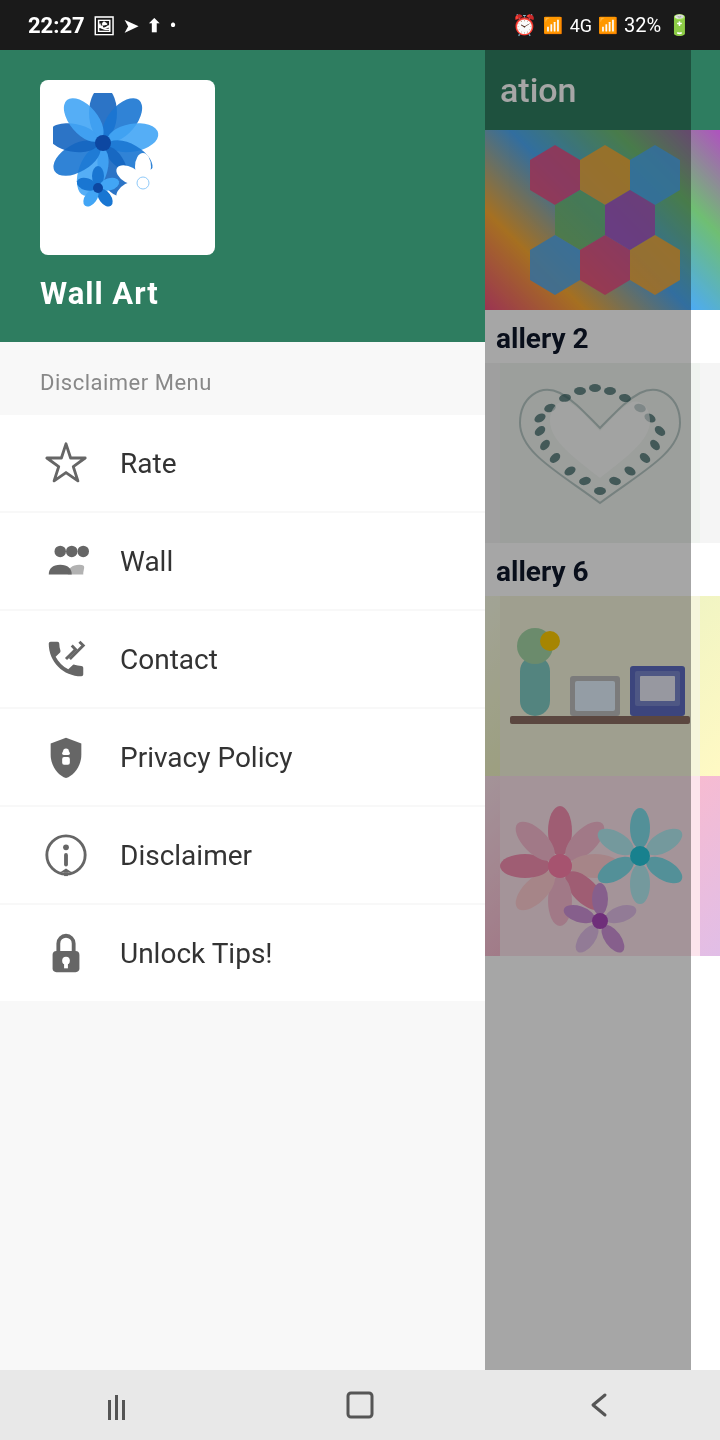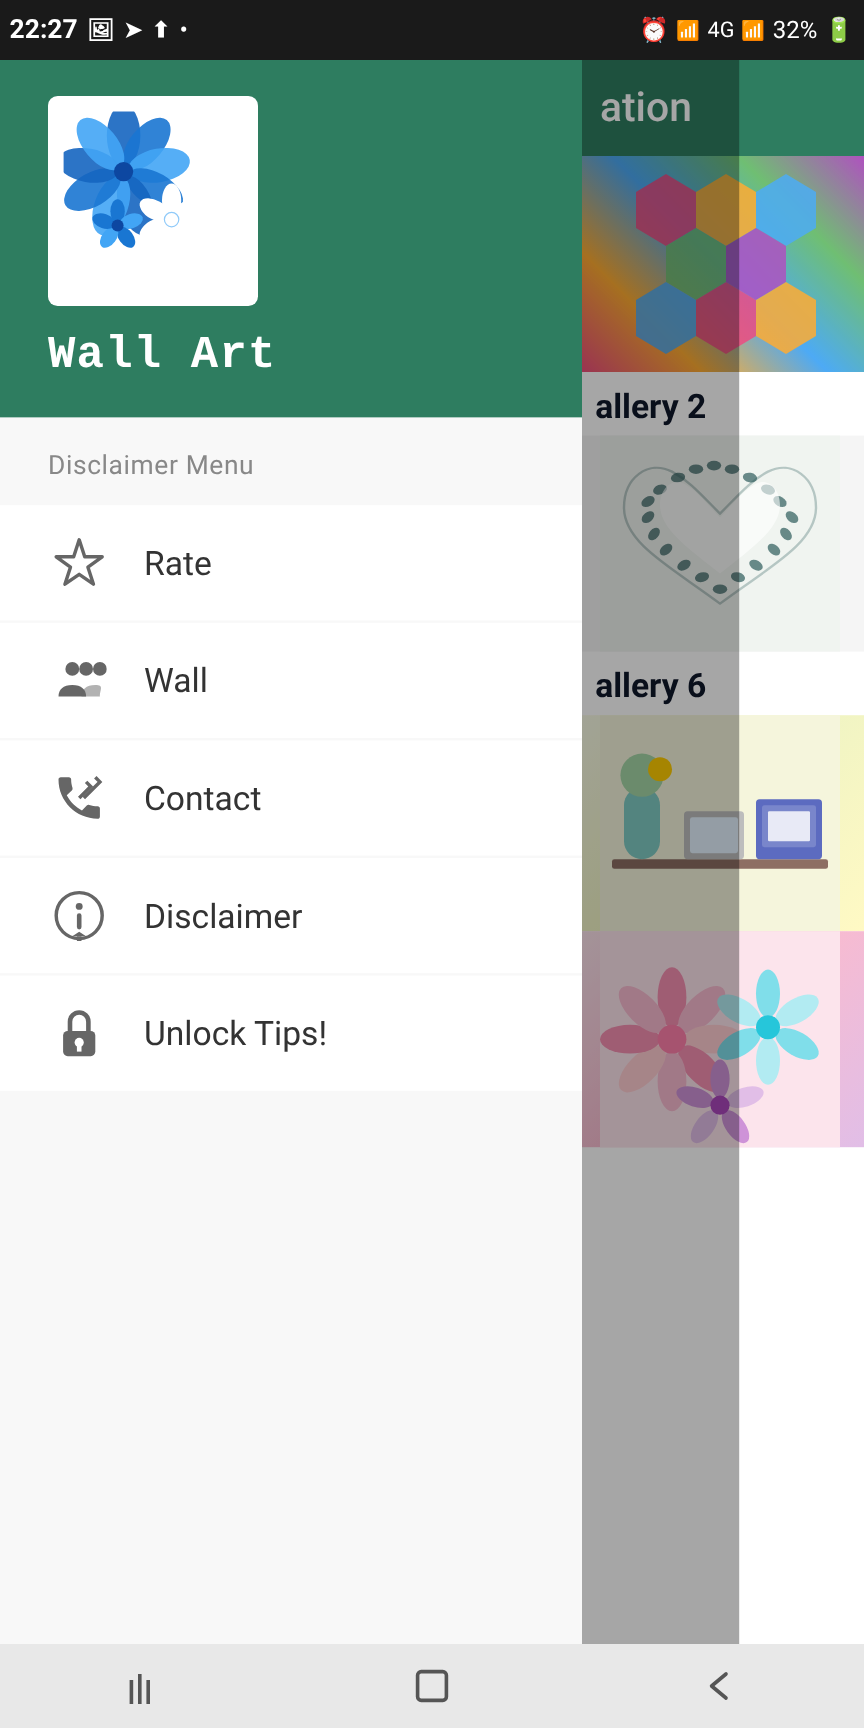--- a/index.html
+++ b/index.html
@@ -14,21 +14,21 @@
     }
 
     
     .status-bar {
       width: 720px;
       height: 50px;
       background: #1a1a1a;
       display: flex;
       align-items: center;
       justify-content: space-between;
-      padding: 0 8px;
+      padding: 0 28px;
       position: relative;
       z-index: 100;
     }
     .status-left {
       color: white;
       font-size: 22px;
       font-weight: bold;
       display: flex;
       align-items: center;
       gap: 8px;
@@ -40,21 +40,21 @@
     .status-right {
       color: white;
       font-size: 20px;
       display: flex;
       align-items: center;
       gap: 6px;
     }
 
     
     .main-container {
-      width: 616px;
+      width: 691px;
       height: 1390px;
       position: relative;
       display: flex;
     }
 
     
     .bg-content {
       position: absolute;
       top: 0;
       left: 0;
@@ -190,24 +190,23 @@
       width: 155px;
       height: 155px;
       position: relative;
       display: flex;
       align-items: center;
       justify-content: center;
     }
 
     .app-title {
       color: white;
-      font-size: 38px;
+      font-size: 31px;
       font-weight: bold;
       letter-spacing: 1px;
-      font-family: Liberation Mono, monospace;
     }
 
     
     .drawer-body {
       flex: 1;
       background: #f8f8f8;
       padding: 0;
     }
 
     .menu-section-label {
@@ -489,20 +488,31 @@
         <div class="menu-icon">
           <svg viewBox="0 0 24 24" xmlns="http://www.w3.org/2000/svg">
             <path d="M6.6 10.8c1.4 2.8 3.8 5.1 6.6 6.6l2.2-2.2c.3-.3.7-.4 1-.2 1.1.4 2.3.6 3.6.6.6 0 1 .4 1 1V20c0 .6-.4 1-1 1-9.4 0-17-7.6-17-17 0-.6.4-1 1-1h3.5c.6 0 1 .4 1 1 0 1.3.2 2.5.6 3.6.1.3 0 .7-.2 1L6.6 10.8z" fill="#666"></path>
             <path d="M15 5l2 2-5 5" fill="none" stroke="#666" stroke-width="1.5"></path>
             <path d="M19 3l2 2-7 7" fill="none" stroke="#666" stroke-width="1.5"></path>
           </svg>
         </div>
         <span class="menu-label">Contact</span>
       </div>
 
+      <div class="menu-item">
+        <div class="menu-icon">
+          <svg viewBox="0 0 24 24" xmlns="http://www.w3.org/2000/svg">
+            <path d="M12 2L4 5v6c0 5.5 3.8 10.7 8 12 4.2-1.3 8-6.5 8-12V5L12 2z" fill="#666"></path>
+            <rect x="10" y="9" width="4" height="2" rx="1" fill="white"></rect>
+            <rect x="10" y="12" width="4" height="4" rx="1" fill="white"></rect>
+            <circle cx="12" cy="9" r="1.5" fill="white"></circle>
+          </svg>
+        </div>
+        <span class="menu-label">Privacy Policy</span>
+      </div>
 
       <div class="menu-item">
         <div class="menu-icon">
           <svg viewBox="0 0 24 24" xmlns="http://www.w3.org/2000/svg">
             <circle cx="12" cy="12" r="10" fill="none" stroke="#666" stroke-width="1.5"></circle>
             <circle cx="12" cy="8" r="1.5" fill="#666"></circle>
             <rect x="11" y="11" width="2" height="7" rx="1" fill="#666"></rect>
             <path d="M9 21l3-2 3 2" fill="#666"></path>
             <path d="M12 23v-2" stroke="#666" stroke-width="2"></path>
           </svg>

